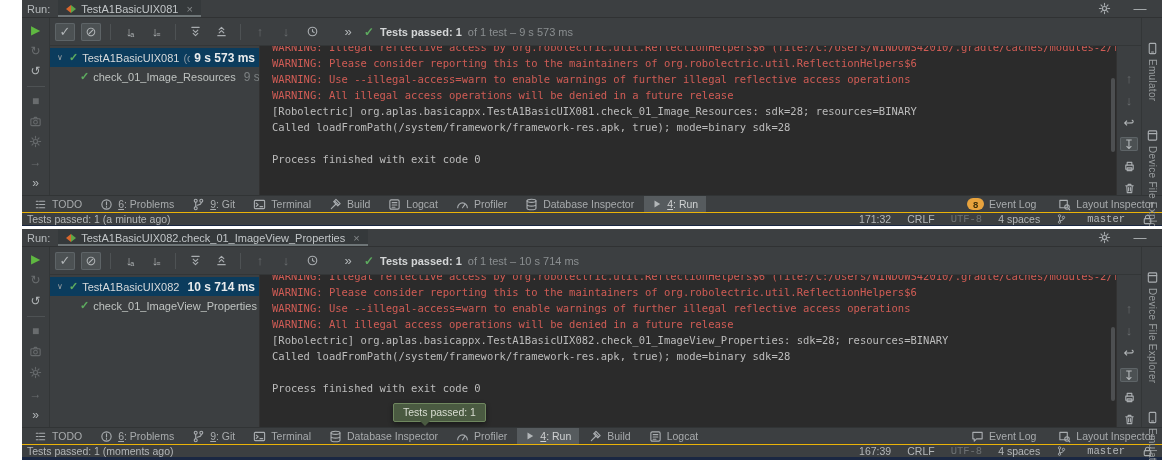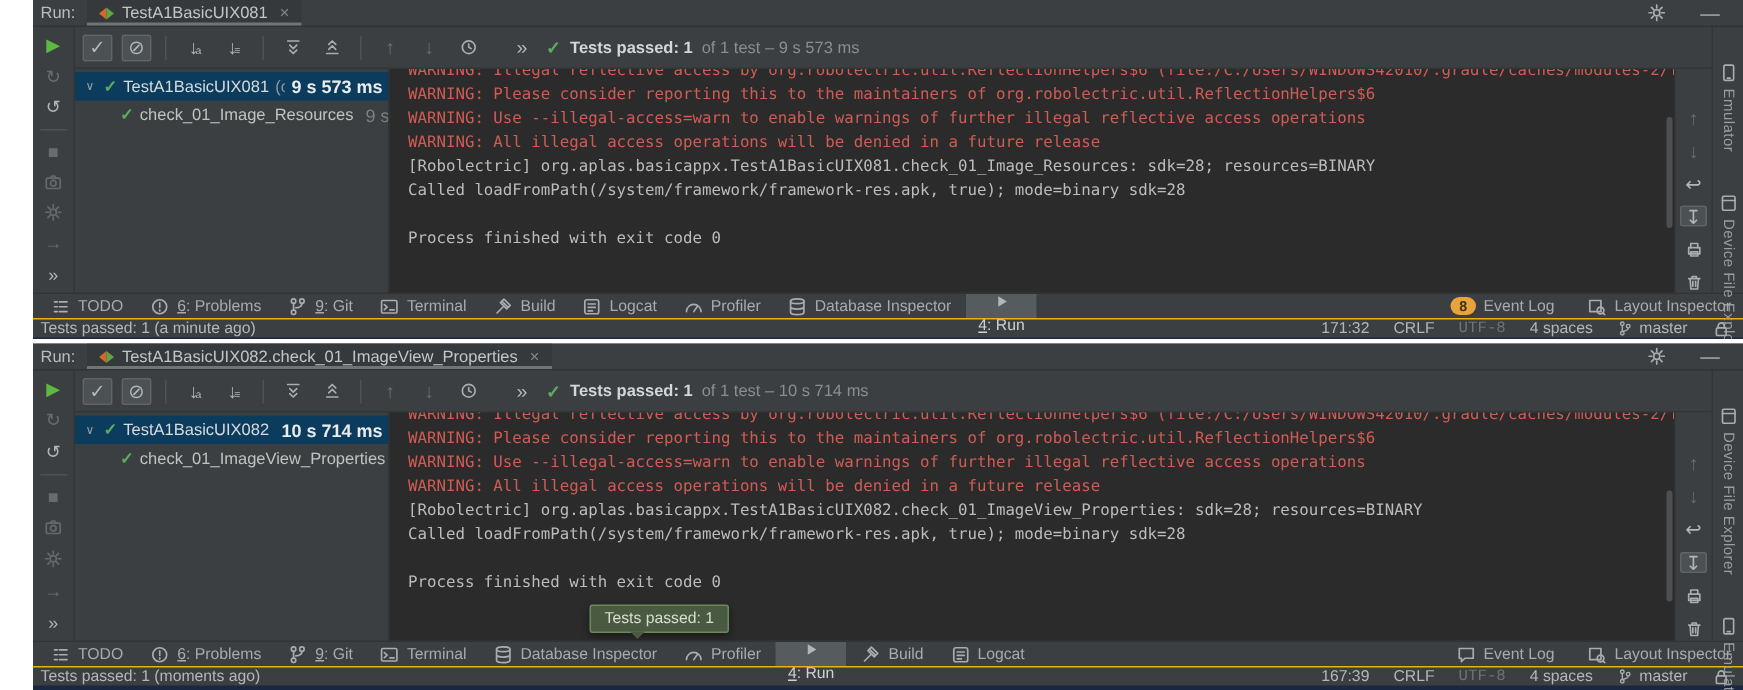--- a/index.html
+++ b/index.html
@@ -79,34 +79,34 @@
   .cactions .ibtn{width:18px;height:18px;}
 
   .sstrip{width:20px;flex:none;background:#3c3f41;border-left:1px solid #333637;display:flex;flex-direction:column;
           align-items:center;padding-top:24px;gap:28px;}
   .sbtn{display:flex;flex-direction:column;align-items:center;gap:4px;color:#999d9f;font-size:10px;cursor:default;}
   .sbtn .vlabel{writing-mode:vertical-rl;letter-spacing:.3px;}
 
   
   .twbar{height:16px;display:flex;align-items:center;background:#3c3f41;border-top:1px solid #313435;
          font-size:10.5px;color:#a8abad;padding:0 8px 0 4px;gap:2px;flex:none;}
-  .ttab{display:flex;align-items:center;gap:5px;padding:0 8px;height:16px;box-sizing:border-box;white-space:nowrap;cursor:default;}
-  .ttab.active{background:#565b5e;color:#d0d2d3;flex-direction:column;}
+  .ttab{display:flex;align-items:center;gap:5px;padding:0 8px;height:16px;box-sizing:border-box;white-space:nowrap;cursor:default;justify-content:flex-end;}
+  .ttab.active{background:#565b5e;color:#d0d2d3;}
   .ttab u{text-decoration:underline;}
   .twright{margin-left:auto;display:flex;align-items:center;gap:22px;}
   .twitem{display:flex;align-items:center;gap:5px;white-space:nowrap;}
   .badge{background:#e8a33d;color:#40310a;border-radius:8px;min-width:13px;height:12px;font-size:9.5px;font-weight:bold;
          display:inline-flex;align-items:center;justify-content:center;padding:0 2px;}
 
   
   .sbar{height:12px;display:flex;align-items:center;font-size:10.5px;color:#b4b7b9;padding:0 8px 0 5px;
         background:#3c3f41;border-top:1px solid #eab308;flex:none;}
   .sright{margin-left:auto;display:flex;gap:16px;align-items:center;white-space:nowrap;text-align:right;}
   .sright .dimtxt{color:#6e7274;font-family:Liberation Mono, monospace;}
-  .sright .twitem{gap:4px;}
+  .sright .twitem{gap:20px;font-family:Liberation Mono, monospace;}
 
   .navy{background:#1a2742;}
   .panel--top .navy{height:4px;}
   .panel--bottom .navy{height:6px;}
 
   
   .tip{position:absolute;left:371px;top:174px;background:#4a5a41;border:1px solid #6f875f;color:#d9ddd2;
        font-size:10.5px;padding:2px 9px 3px;border-radius:2px;z-index:6;box-shadow:0 2px 5px rgba(0,0,0,.45);}
   .tip:after{content:"";position:absolute;left:26px;bottom:-5px;width:0;height:0;
              border:5px solid transparent;border-top-color:#4a5a41;border-bottom:0;}

